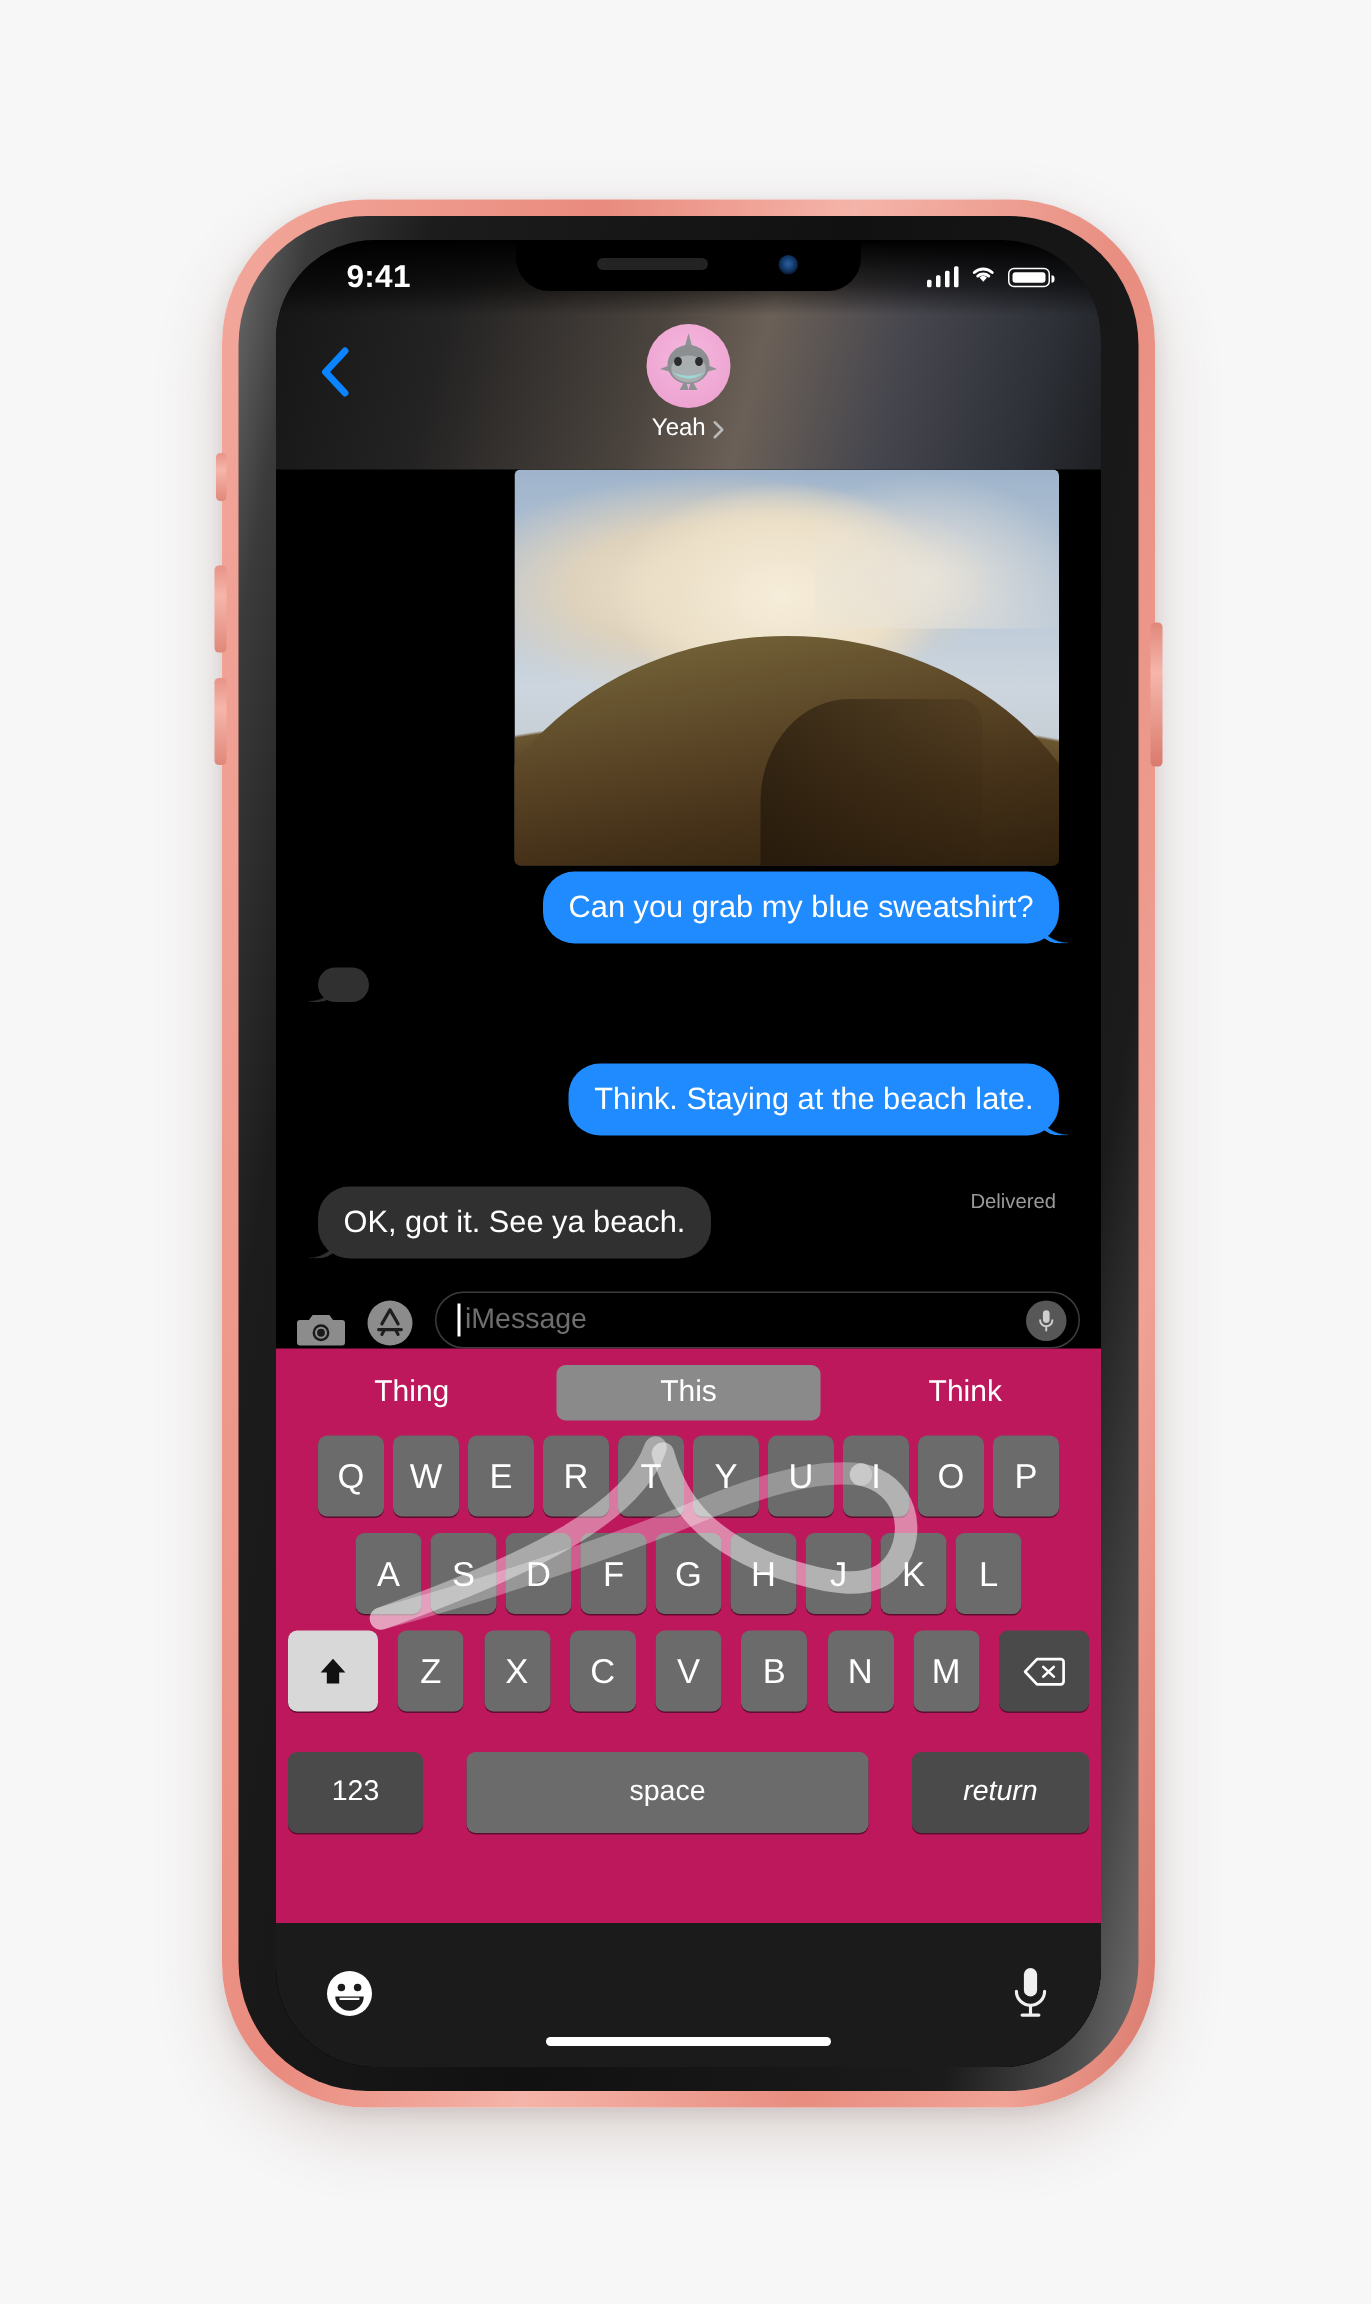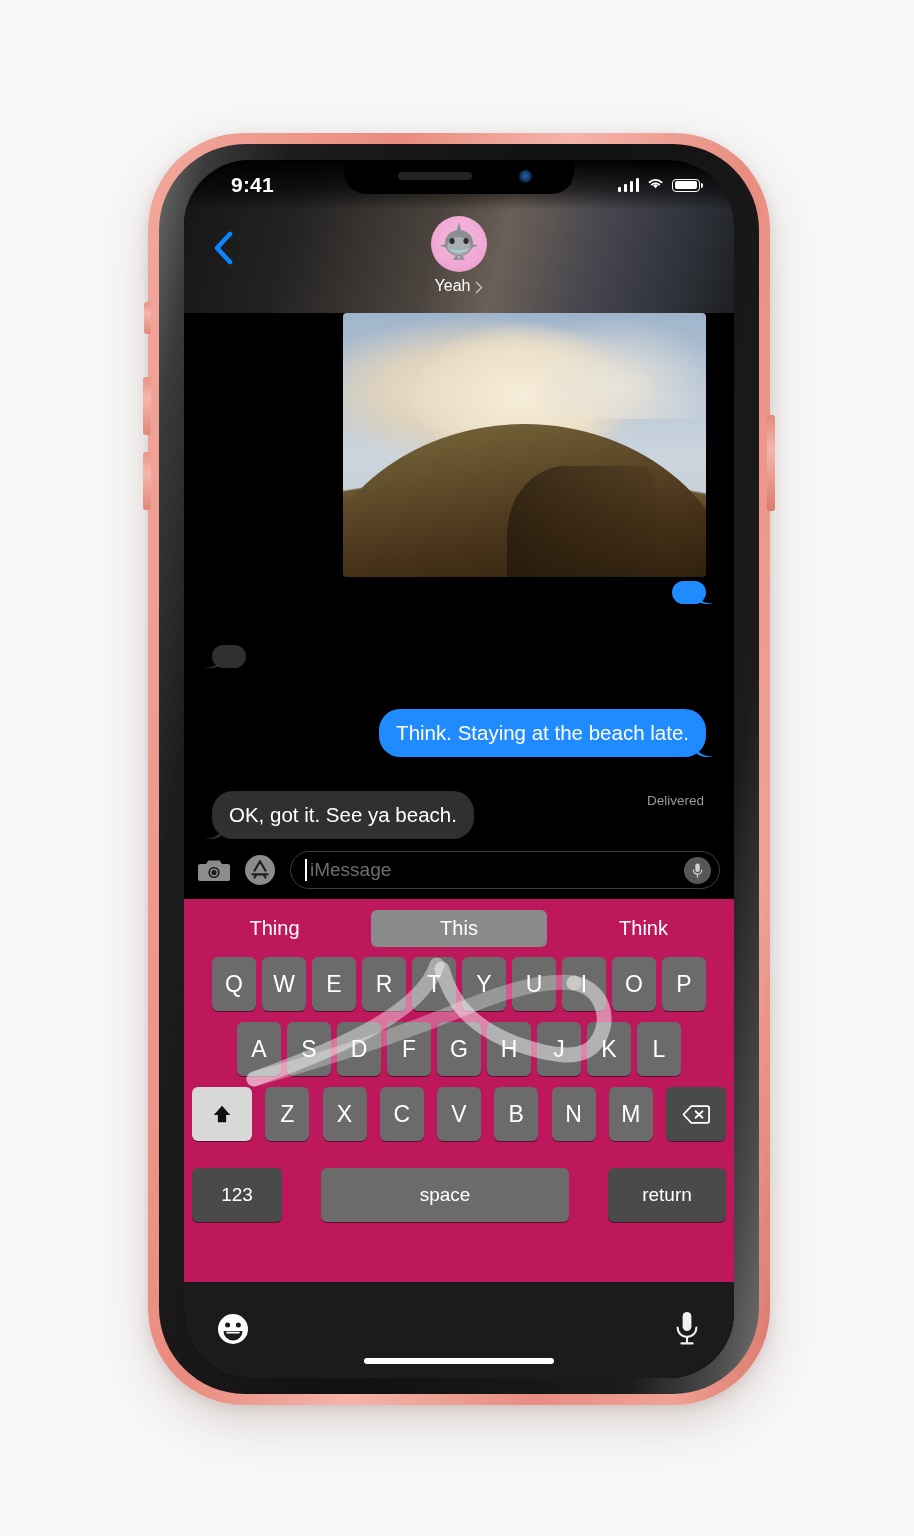--- a/index.html
+++ b/index.html
@@ -132,21 +132,21 @@
       border-bottom-right-radius: 16px; }
 
   #b1 { right: 28px; top: 268px; }
   #b2 { left: 28px; top: 332px; }
   #b3 { right: 28px; top: 396px; }
   #delivered { position:absolute; right: 30px; top: 480px; color:#9a9a9a; font-size: 13.5px; }
   #b4 { left: 28px; top: 478px; }
 
   
   #inputbar { position:absolute; left:0; right:0; top:528px; height: 58px;
-              background:#000; display:flex; align-items:center; padding: 0 14px; gap: 13px; }
+              background:#000; display:flex; align-items:flex-end; padding: 0 14px; gap: 13px; }
   .camera-icon { width: 32px; height: 26px; flex: none; }
   .appstore-icon { width: 34px; height: 34px; flex: none; }
   #msgfield { flex: 1; height: 38px; border: 1.3px solid #3c3c3c; border-radius: 19px;
               display:flex; align-items:center; padding: 0 6px 0 14px; position: relative; }
   #caret { width: 2px; height: 22px; background:#fff; flex: none; }
   #placeholder { color:#6e6e6e; font-size: 19px; margin-left: 3px; flex:1; }
   #dictate-btn { width: 27px; height: 27px; border-radius: 50%; background:#575757;
                  display:flex; align-items:center; justify-content:center; flex:none; margin-right:2px; }
 
   
@@ -155,22 +155,22 @@
   .pred { flex:1; text-align:center; color:#fff; font-size: 20px; padding: 7px 0; }
   .pred.sel { background:#8a8a8a; border-radius: 6px; margin: 0 6px; max-width: 176px; }
 
   .krow { display:flex; justify-content:center; align-items:center; gap: 6px; margin-bottom: 11px; position:relative; }
   .key { background:#6b6b6b; border-radius: 6px; height: 54px; width: 44px;
          display:flex; align-items:center; justify-content:center;
          color:#fff; font-size: 23px; box-shadow: 0 1px 0 rgba(0,0,0,.5); }
   .key.wide { width: 60px; background:#4a4a4a; }
   .key.shift { width: 60px; background:#d8d8d8; }
   .key.num { width: 90px; background:#4a4a4a; font-size: 19px; }
-  .key.space { width: 248px; background:#6b6b6b; font-size: 19px; }
-  .key.ret { width: 118px; background:#4a4a4a; font-size: 19px; }
+  .key.space { width: 268px; background:#6b6b6b; font-size: 19px; }
+  .key.ret { width: 118px; background:#4a4a4a; font-size: 19px; font-style: italic; }
   #row2 { padding: 0 14px; }
   #row3 { justify-content: space-between; padding: 0 8px; }
   #row4 { justify-content: space-between; padding: 16px 8px; margin-bottom: 0; }
 
   
   #swipe { position:absolute; left:0; top:58px; width:550px; height:190px; pointer-events:none; z-index:6; }
 
   
   #bottombar { position:absolute; left:0; right:0; bottom:0; height: 96px; background:#1b1b1b; }
   #emoji-btn { position:absolute; left: 32px; top: 30px; width: 34px; height: 34px; }
@@ -248,20 +248,21 @@
 
       <div id="convo">
 
         <div id="photo-msg">
           <div class="cloud1"></div>
           <div class="cloud2"></div>
           <div class="hill"></div>
         </div>
 
         <div class="bubble sent" id="b1">
+          <span>Can you grab my blue sweatshirt?</span>
           <span class="tail"></span>
         </div>
 
         <div class="bubble recv" id="b2">
           <span class="tail"></span>
         </div>
 
         <div class="bubble sent" id="b3">
           <span>Think. Staying at the beach late.</span>
           <span class="tail"></span>

